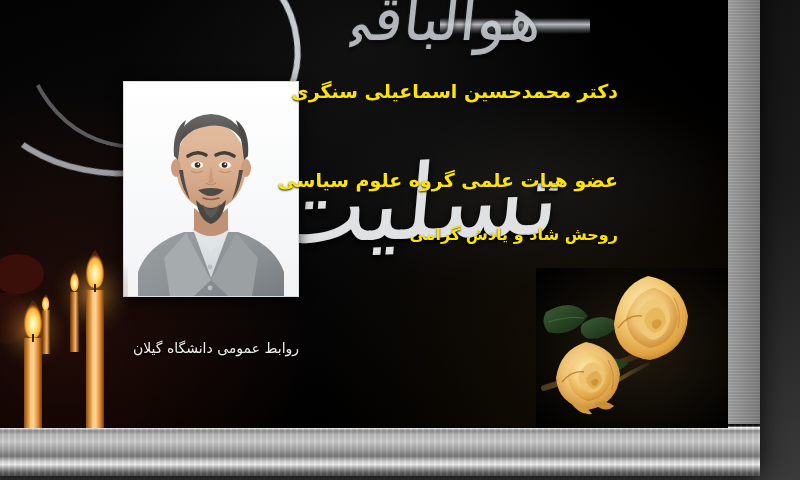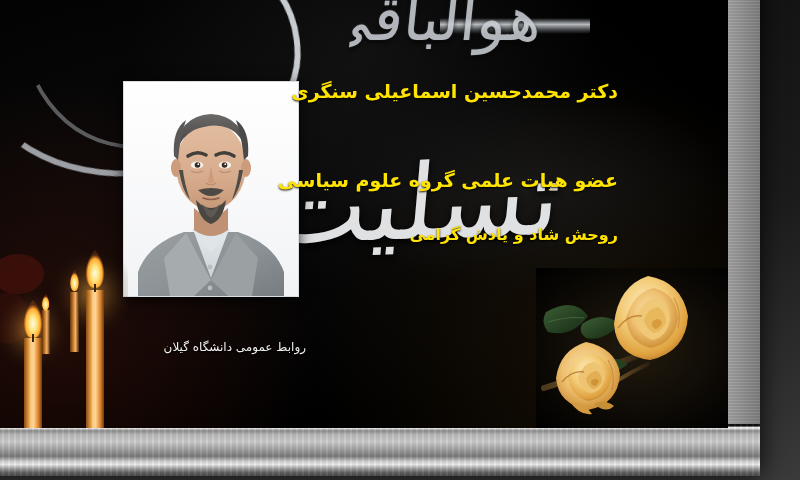--- a/index.html
+++ b/index.html
@@ -256,25 +256,25 @@
   .msg-l1 { right: 110px; top: 80px;  font-size: 19px; }
   .msg-l2 { right: 110px; top: 134px; font-size: 19px; margin-top: 35px; }
   .msg-l3 { right: 110px; top: 225px; font-size: 16px; }
 
   
   .credit {
     position: absolute;
     left: 126px;
     top: 340px;
     direction: rtl;
-    text-align: right;
+    text-align: center;
     width: 180px;
     color: #f0f0f0;
     font-family: "DejaVu Sans", sans-serif;
-    font-size: 12px;
+    font-size: 14px;
     white-space: nowrap;
     text-shadow: 0 1px 2px rgba(0,0,0,.95);
   }
 </style>
 </head>
 <body>
 
 <div id="stage">
 
   <div class="frame-outer">

